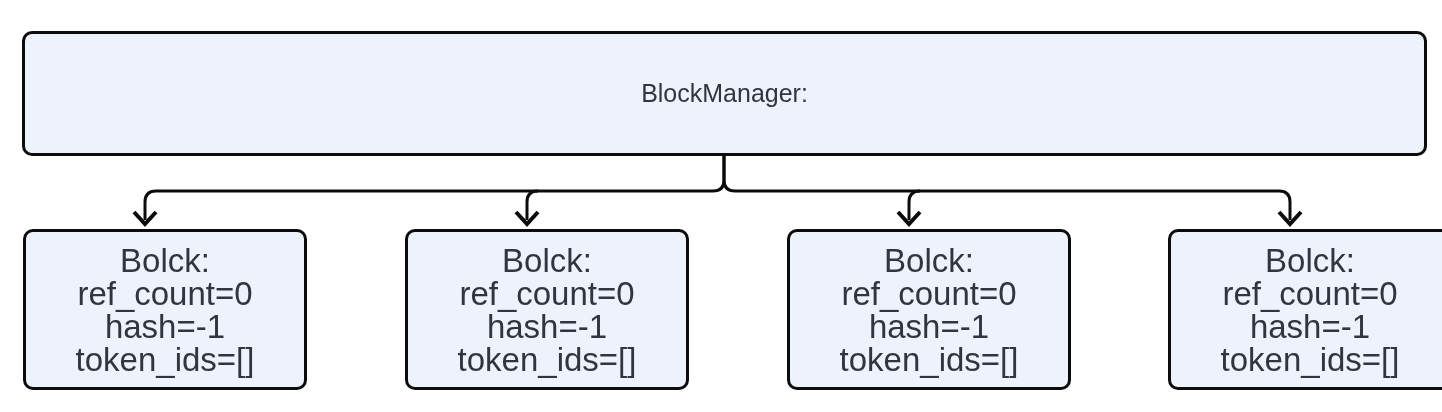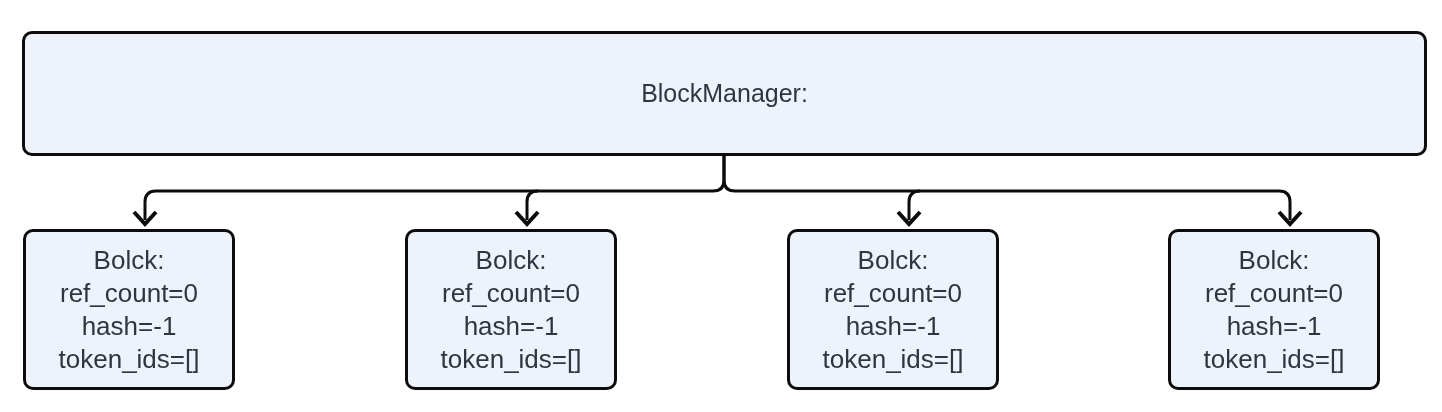--- a/index.html
+++ b/index.html
@@ -35,23 +35,23 @@
   }
   .node.root {
     left: 22px;
     top: 31px;
     width: 1405px;
     height: 125px;
     font-size: 25px;
   }
   .node.block {
     top: 229px;
-    width: 212px;
+    width: 284px;
     height: 161px;
-    font-size: 26px;
+    font-size: 33px;
     line-height: 33px;
   }
   .node.b0 { left: 23px; }
   .node.b1 { left: 405px; }
   .node.b2 { left: 787px; }
   .node.b3 { left: 1168px; }
   .connectors {
     position: absolute;
     left: 0;
     top: 0;

